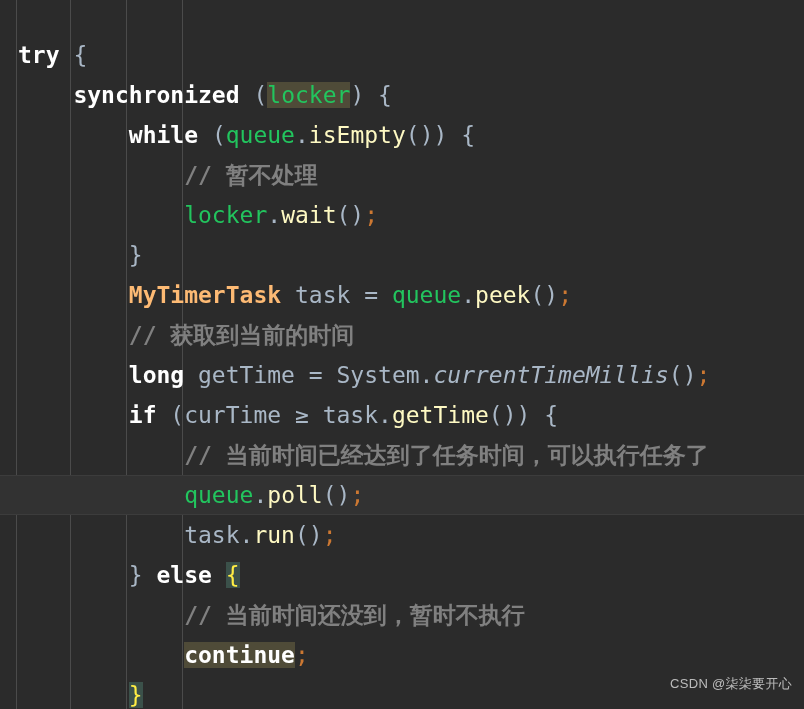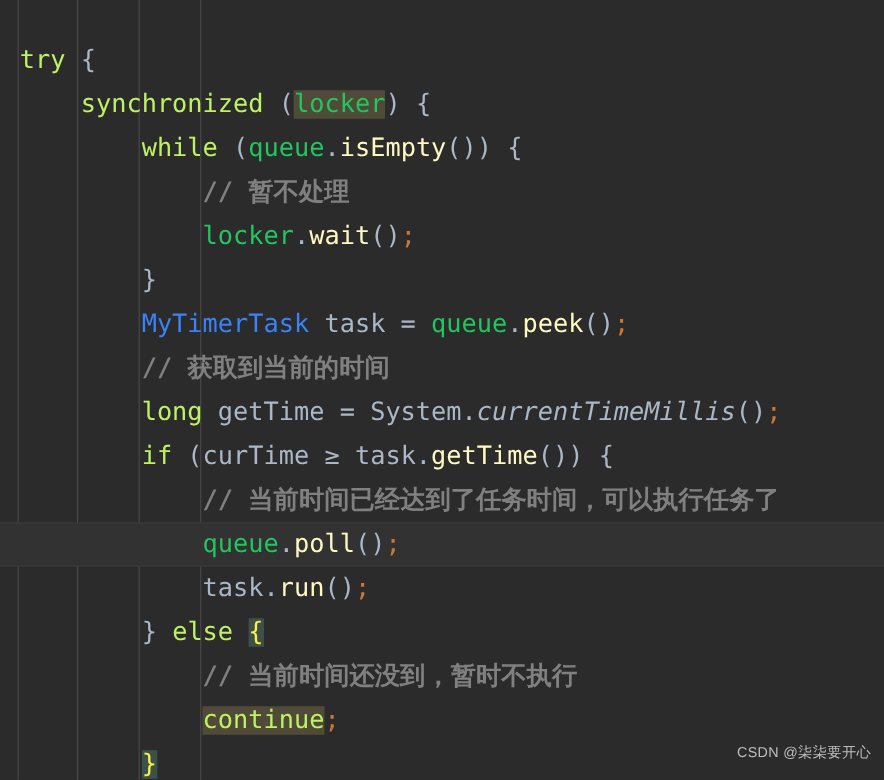--- a/index.html
+++ b/index.html
@@ -46,24 +46,24 @@
     z-index: 2;
   }
   .line {
     height: 40px;
     white-space: pre;
     padding-left: 18px;
     box-sizing: border-box;
   }
 
   
-  .kw   { color: #bef264; }            
+  .kw   { color: #ffffff; font-weight: bold; }            
   .pl   { color: #a9b7c6; }            
   .fld  { color: #22c55e; }            
-  .cls  { color: #3b82f6; }            
+  .cls  { color: #fdba74; font-weight: bold; }            
   .mth  { color: #fef9c3; }            
   .stat { color: #a9b7c6; font-style: italic; }  
   .cmt  { color: #808080; font-weight: bold; }            
   .semi { color: #cc7832; }            
   .op   { color: #a9b7c6; }            
 
   
   .hl-id {
     background: #4f4b38;
   }

